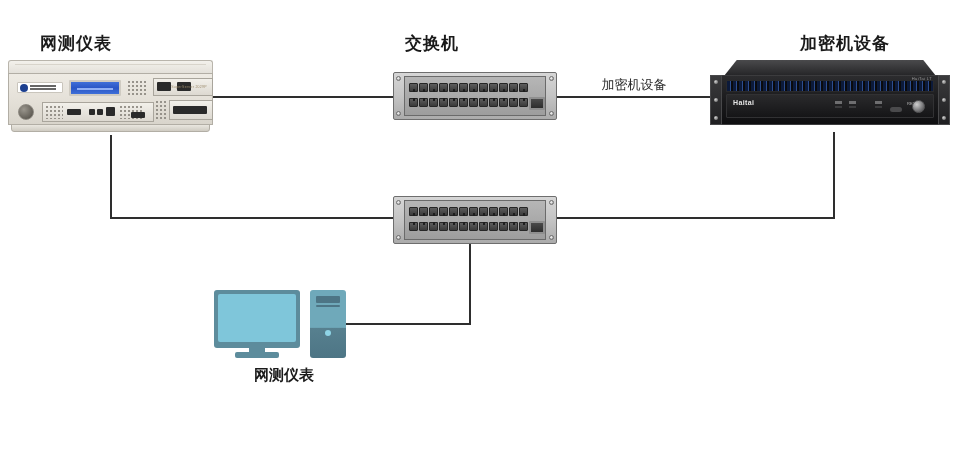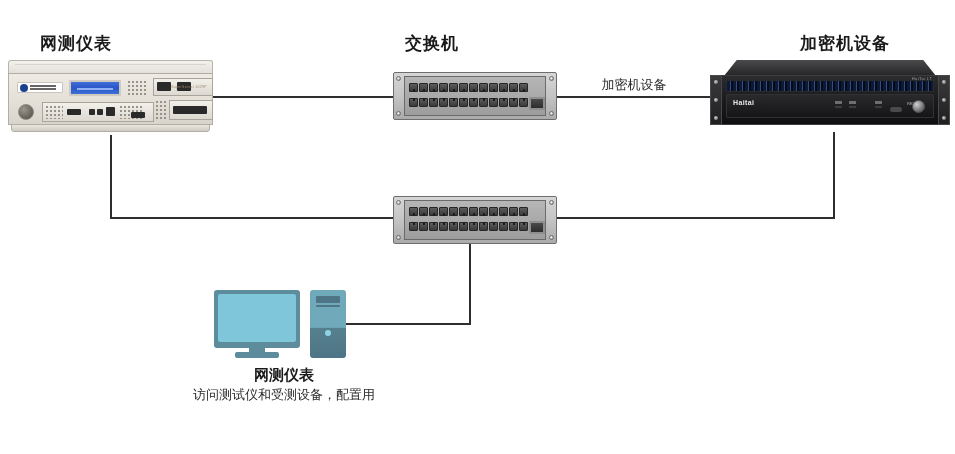--- a/index.html
+++ b/index.html
@@ -463,15 +463,14 @@
     <div class="mon-neck"></div>
     <div class="mon-base"></div>
     <div class="tower">
       <div class="tower-bay"></div>
       <div class="tower-bay2"></div>
       <div class="tower-led"></div>
     </div>
   </div>
 
   <div class="pc-name" style="left:204px; top:366px; width:160px;">网测仪表</div>
-  <div class="pc-caption" style="left:154px; top:385px; width:260px;">访问测试仪和受测设备，配置用</div>
 
 </div>
 
 </body></html>

